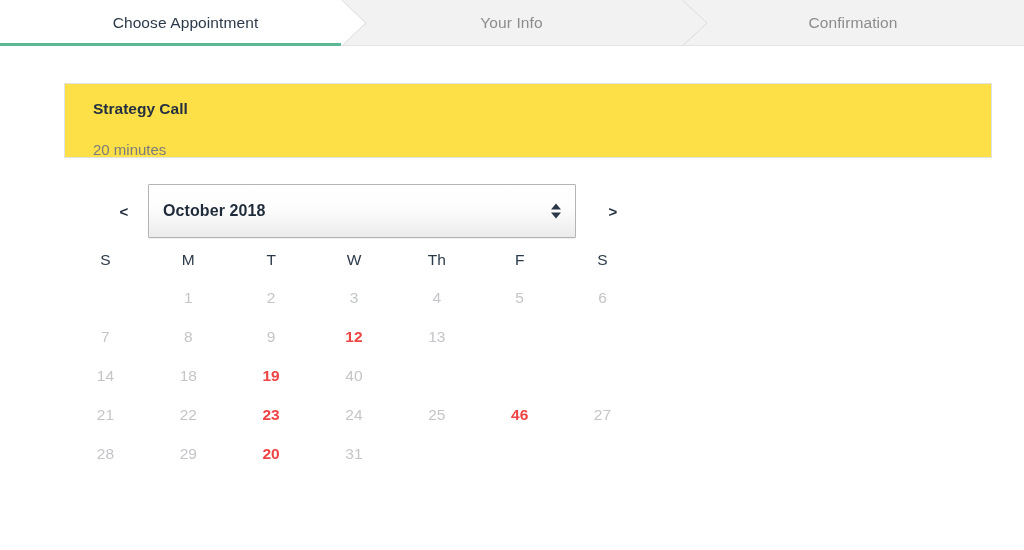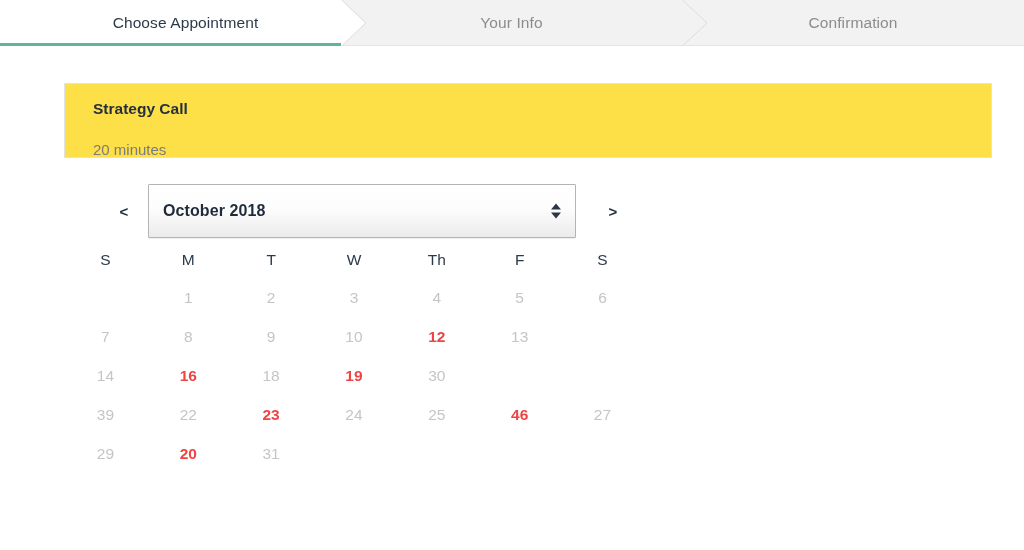--- a/index.html
+++ b/index.html
@@ -283,41 +283,40 @@
             <div class="cal-cell day disabled">2</div>
             <div class="cal-cell day disabled">3</div>
             <div class="cal-cell day disabled">4</div>
             <div class="cal-cell day disabled">5</div>
             <div class="cal-cell day disabled">6</div>
           </div>
           <div class="cal-row">
             <div class="cal-cell day disabled">7</div>
             <div class="cal-cell day disabled">8</div>
             <div class="cal-cell day disabled">9</div>
-            <div class="cal-cell day disabled">10</div>
             <div class="cal-cell day available">12</div>
             <div class="cal-cell day disabled">13</div>
           </div>
           <div class="cal-row">
             <div class="cal-cell day disabled">14</div>
-            <div class="cal-cell day available">16</div>
             <div class="cal-cell day disabled">18</div>
             <div class="cal-cell day available">19</div>
-            <div class="cal-cell day disabled">30</div>
-          </div>
-          <div class="cal-row">
-            <div class="cal-cell day disabled">39</div>
+            <div class="cal-cell day disabled">40</div>
+          </div>
+          <div class="cal-row">
+            <div class="cal-cell day disabled">21</div>
             <div class="cal-cell day disabled">22</div>
             <div class="cal-cell day available">23</div>
             <div class="cal-cell day disabled">24</div>
             <div class="cal-cell day disabled">25</div>
             <div class="cal-cell day available">46</div>
             <div class="cal-cell day disabled">27</div>
           </div>
           <div class="cal-row">
+            <div class="cal-cell day disabled">28</div>
             <div class="cal-cell day disabled">29</div>
             <div class="cal-cell day available">20</div>
             <div class="cal-cell day disabled">31</div>
             <div class="cal-cell day empty"></div>
             <div class="cal-cell day empty"></div>
             <div class="cal-cell day empty"></div>
           </div>
         </div>
     </div>
 

